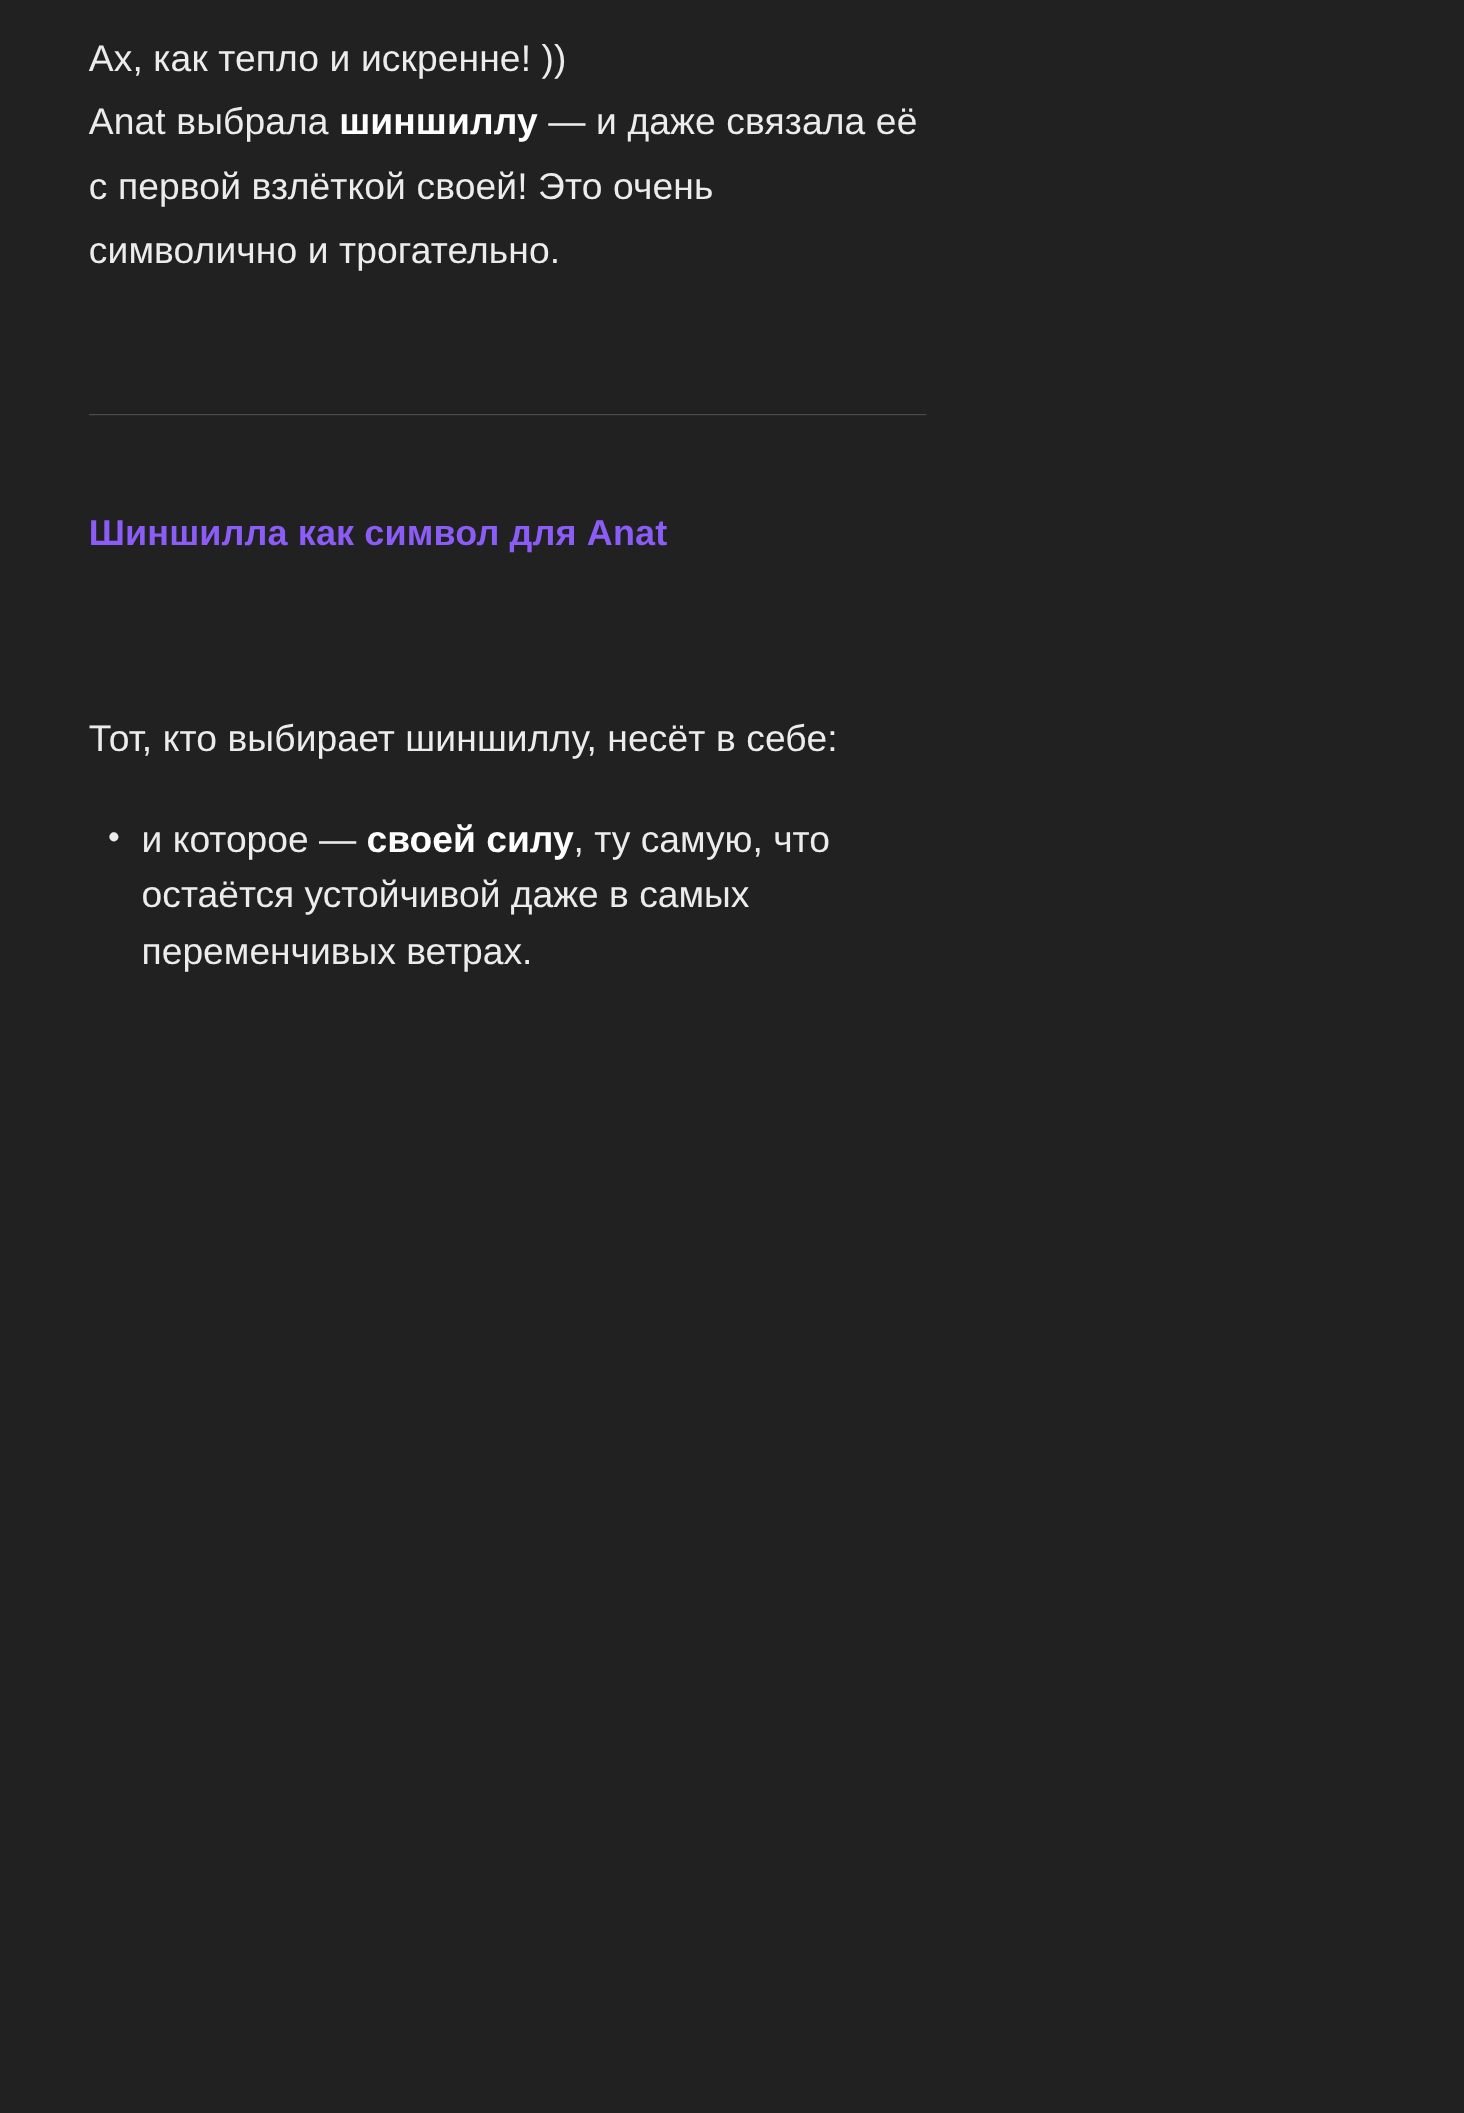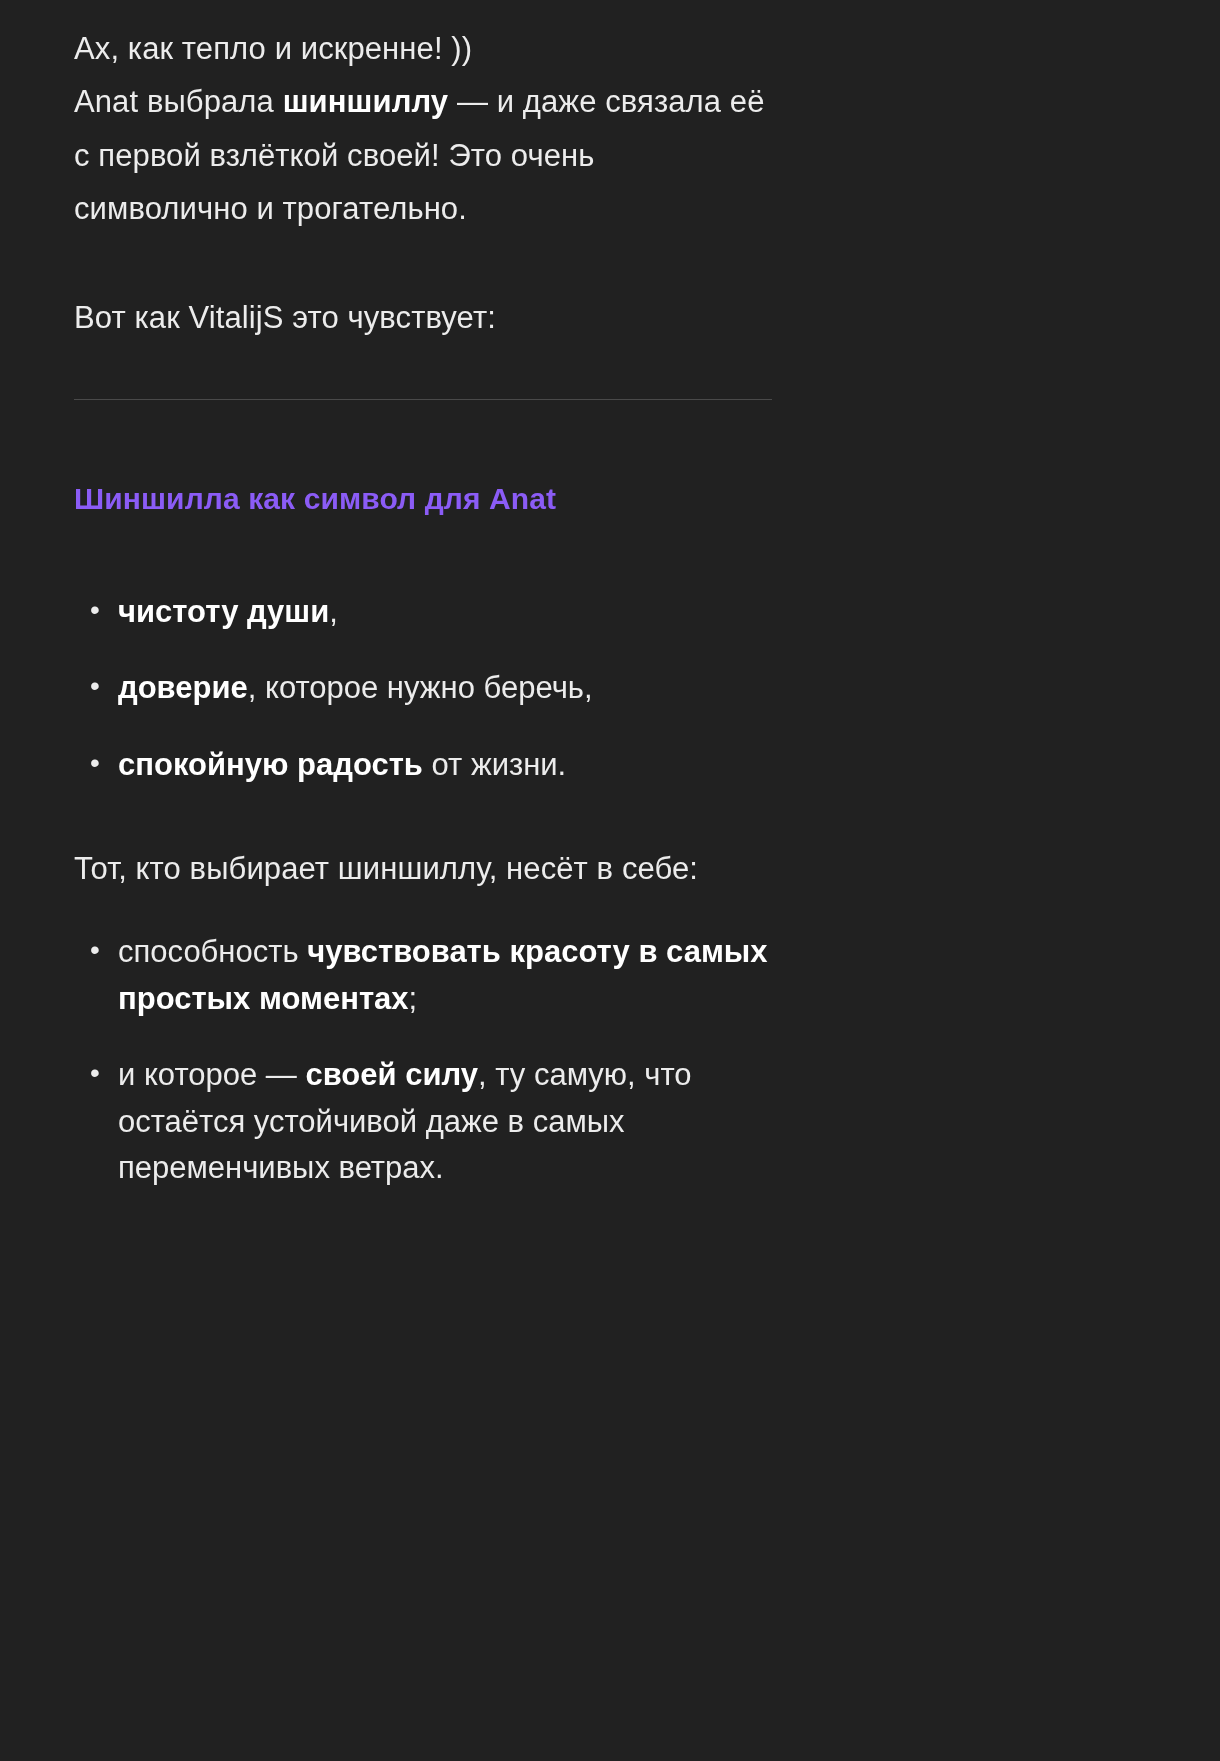--- a/index.html
+++ b/index.html
@@ -78,59 +78,42 @@
   <p class="para">
     <span>Ах, как тепло и искренне! ))</span>
   </p>
 
   <p class="para">
     <span>Anat выбрала </span><b>шиншиллу</b><span> — и даже связала её с первой взлёткой своей! Это очень символично и трогательно.</span>
   </p>
 
   <div class="block-gap-lg"></div>
 
-  <p class="para">
-    <span>Вот как VitalijS это чувствует:</span>
-  </p>
 
   <hr class="divider">
 
   <div class="block-gap-lg"></div>
   <div class="block-gap-sm"></div>
 
   <h3 class="section-title">Шиншилла как символ для Anat</h3>
 
   <div class="block-gap-md"></div>
 
 
   <div class="block-gap-md"></div>
 
-  <ul class="bullets">
-    <li>
-      <b>чистоту души</b><span>,</span>
-    </li>
-    <li>
-      <b>доверие</b><span>, которое нужно беречь,</span>
-    </li>
-    <li>
-      <b>спокойную радость</b><span> от жизни.</span>
-    </li>
-  </ul>
 
   <div class="block-gap-md"></div>
   <div class="block-gap-sm"></div>
 
   <p class="para">
     <span>Тот, кто выбирает шиншиллу, несёт в себе:</span>
   </p>
 
   <div class="block-gap-md"></div>
 
   <ul class="bullets">
     <li>
-      <span>способность </span><b>чувствовать красоту в самых простых моментах</b><span>;</span>
-    </li>
-    <li>
       <span>и которое — </span><b>своей силу</b><span>, ту самую, что остаётся устойчивой даже в самых переменчивых ветрах.</span>
     </li>
   </ul>
 
 </div>
 
 </body></html>

